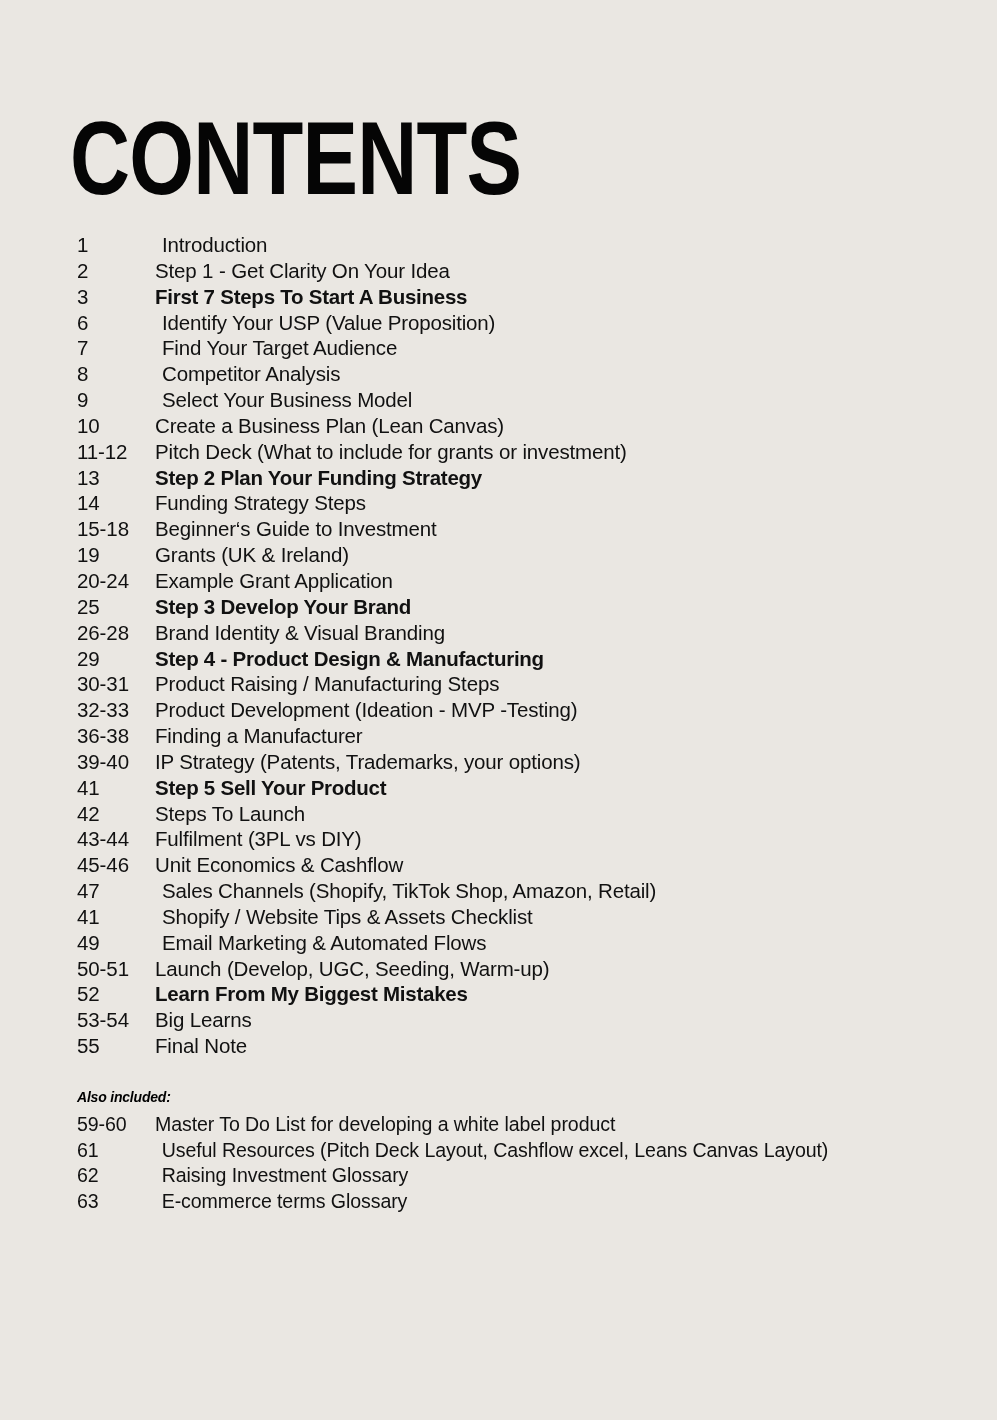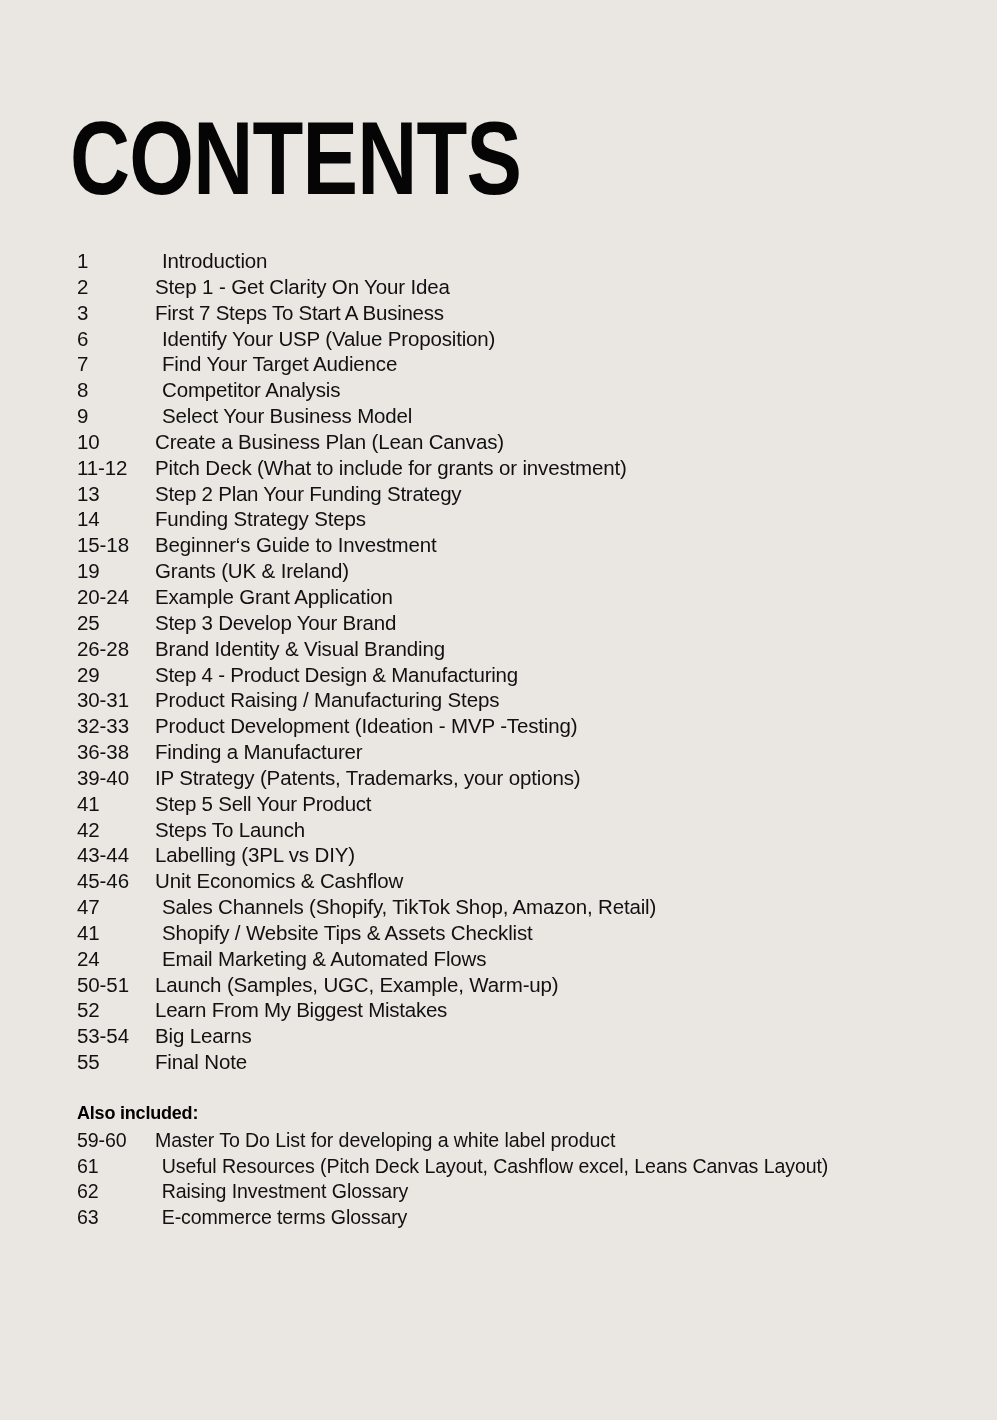--- a/index.html
+++ b/index.html
@@ -39,21 +39,21 @@
     color: #050505;
     transform: scaleX(0.80);
     transform-origin: left top;
     white-space: nowrap;
   }
 
   
   #toc {
     position: absolute;
     left: 77px;
-    top: 248px;
+    top: 232px;
     width: 890px;
   }
 
   .row {
     position: relative;
     height: 25.85px;
     line-height: 25.85px;
     white-space: nowrap;
     font-size: 20.5px;
     color: #111111;
@@ -68,39 +68,40 @@
   }
 
   .row .ttl {
     display: inline-block;
     vertical-align: top;
     font-size: 20.5px;
     letter-spacing: -0.15px;
   }
 
   .row.bold .ttl {
-    font-weight: 400;
+    font-weight: 700;
     letter-spacing: -0.25px;
   }
 
   
   .row.indent .ttl { padding-left: 7px; }
 
   
   .spacer { height: 25.85px; }
 
   
   #also-included {
     position: relative;
     height: 25.85px;
     line-height: 25.85px;
-    font-size: 18px;
+    font-size: 14px;
     font-weight: 700;
     letter-spacing: -0.2px;
     white-space: nowrap;
+    font-style: italic;
   }
 
   
   .row.narrow .pg,
   .row.narrow .ttl {
     transform: scaleX(0.955);
     transform-origin: left top;
   }
   .row.narrow .ttl { letter-spacing: -0.1px; }
 </style>
@@ -130,26 +131,26 @@
         <div class="row"><span class="pg">20-24</span><span class="ttl">Example Grant Application</span></div>
         <div class="row bold"><span class="pg">25</span><span class="ttl">Step 3  Develop Your Brand</span></div>
         <div class="row"><span class="pg">26-28</span><span class="ttl">Brand Identity &amp; Visual Branding</span></div>
         <div class="row bold"><span class="pg">29</span><span class="ttl">Step 4 - Product Design &amp; Manufacturing</span></div>
         <div class="row"><span class="pg">30-31</span><span class="ttl">Product Raising / Manufacturing Steps</span></div>
         <div class="row"><span class="pg">32-33</span><span class="ttl">Product Development (Ideation - MVP -Testing)</span></div>
         <div class="row"><span class="pg">36-38</span><span class="ttl">Finding a Manufacturer</span></div>
         <div class="row"><span class="pg">39-40</span><span class="ttl">IP Strategy (Patents, Trademarks, your options)</span></div>
         <div class="row bold"><span class="pg">41</span><span class="ttl">Step 5 Sell Your Product</span></div>
         <div class="row"><span class="pg">42</span><span class="ttl">Steps To Launch</span></div>
-        <div class="row"><span class="pg">43-44</span><span class="ttl">Labelling (3PL vs DIY)</span></div>
+        <div class="row"><span class="pg">43-44</span><span class="ttl">Fulfilment (3PL vs DIY)</span></div>
         <div class="row"><span class="pg">45-46</span><span class="ttl">Unit Economics &amp; Cashflow</span></div>
         <div class="row indent"><span class="pg">47</span><span class="ttl">Sales Channels (Shopify, TikTok Shop, Amazon, Retail)</span></div>
         <div class="row indent"><span class="pg">41</span><span class="ttl">Shopify / Website Tips &amp; Assets Checklist</span></div>
-        <div class="row indent"><span class="pg">24</span><span class="ttl">Email Marketing &amp; Automated Flows</span></div>
-        <div class="row"><span class="pg">50-51</span><span class="ttl">Launch (Samples, UGC, Example, Warm-up)</span></div>
+        <div class="row indent"><span class="pg">49</span><span class="ttl">Email Marketing &amp; Automated Flows</span></div>
+        <div class="row"><span class="pg">50-51</span><span class="ttl">Launch (Develop, UGC, Seeding, Warm-up)</span></div>
         <div class="row bold"><span class="pg">52</span><span class="ttl">Learn From My Biggest Mistakes</span></div>
         <div class="row"><span class="pg">53-54</span><span class="ttl">Big Learns</span></div>
         <div class="row"><span class="pg">55</span><span class="ttl">Final Note</span></div>
       </div>
 
     <div class="spacer"></div>
 
     <div id="also-included">Also included:</div>
 
     <div id="toc-extras">

